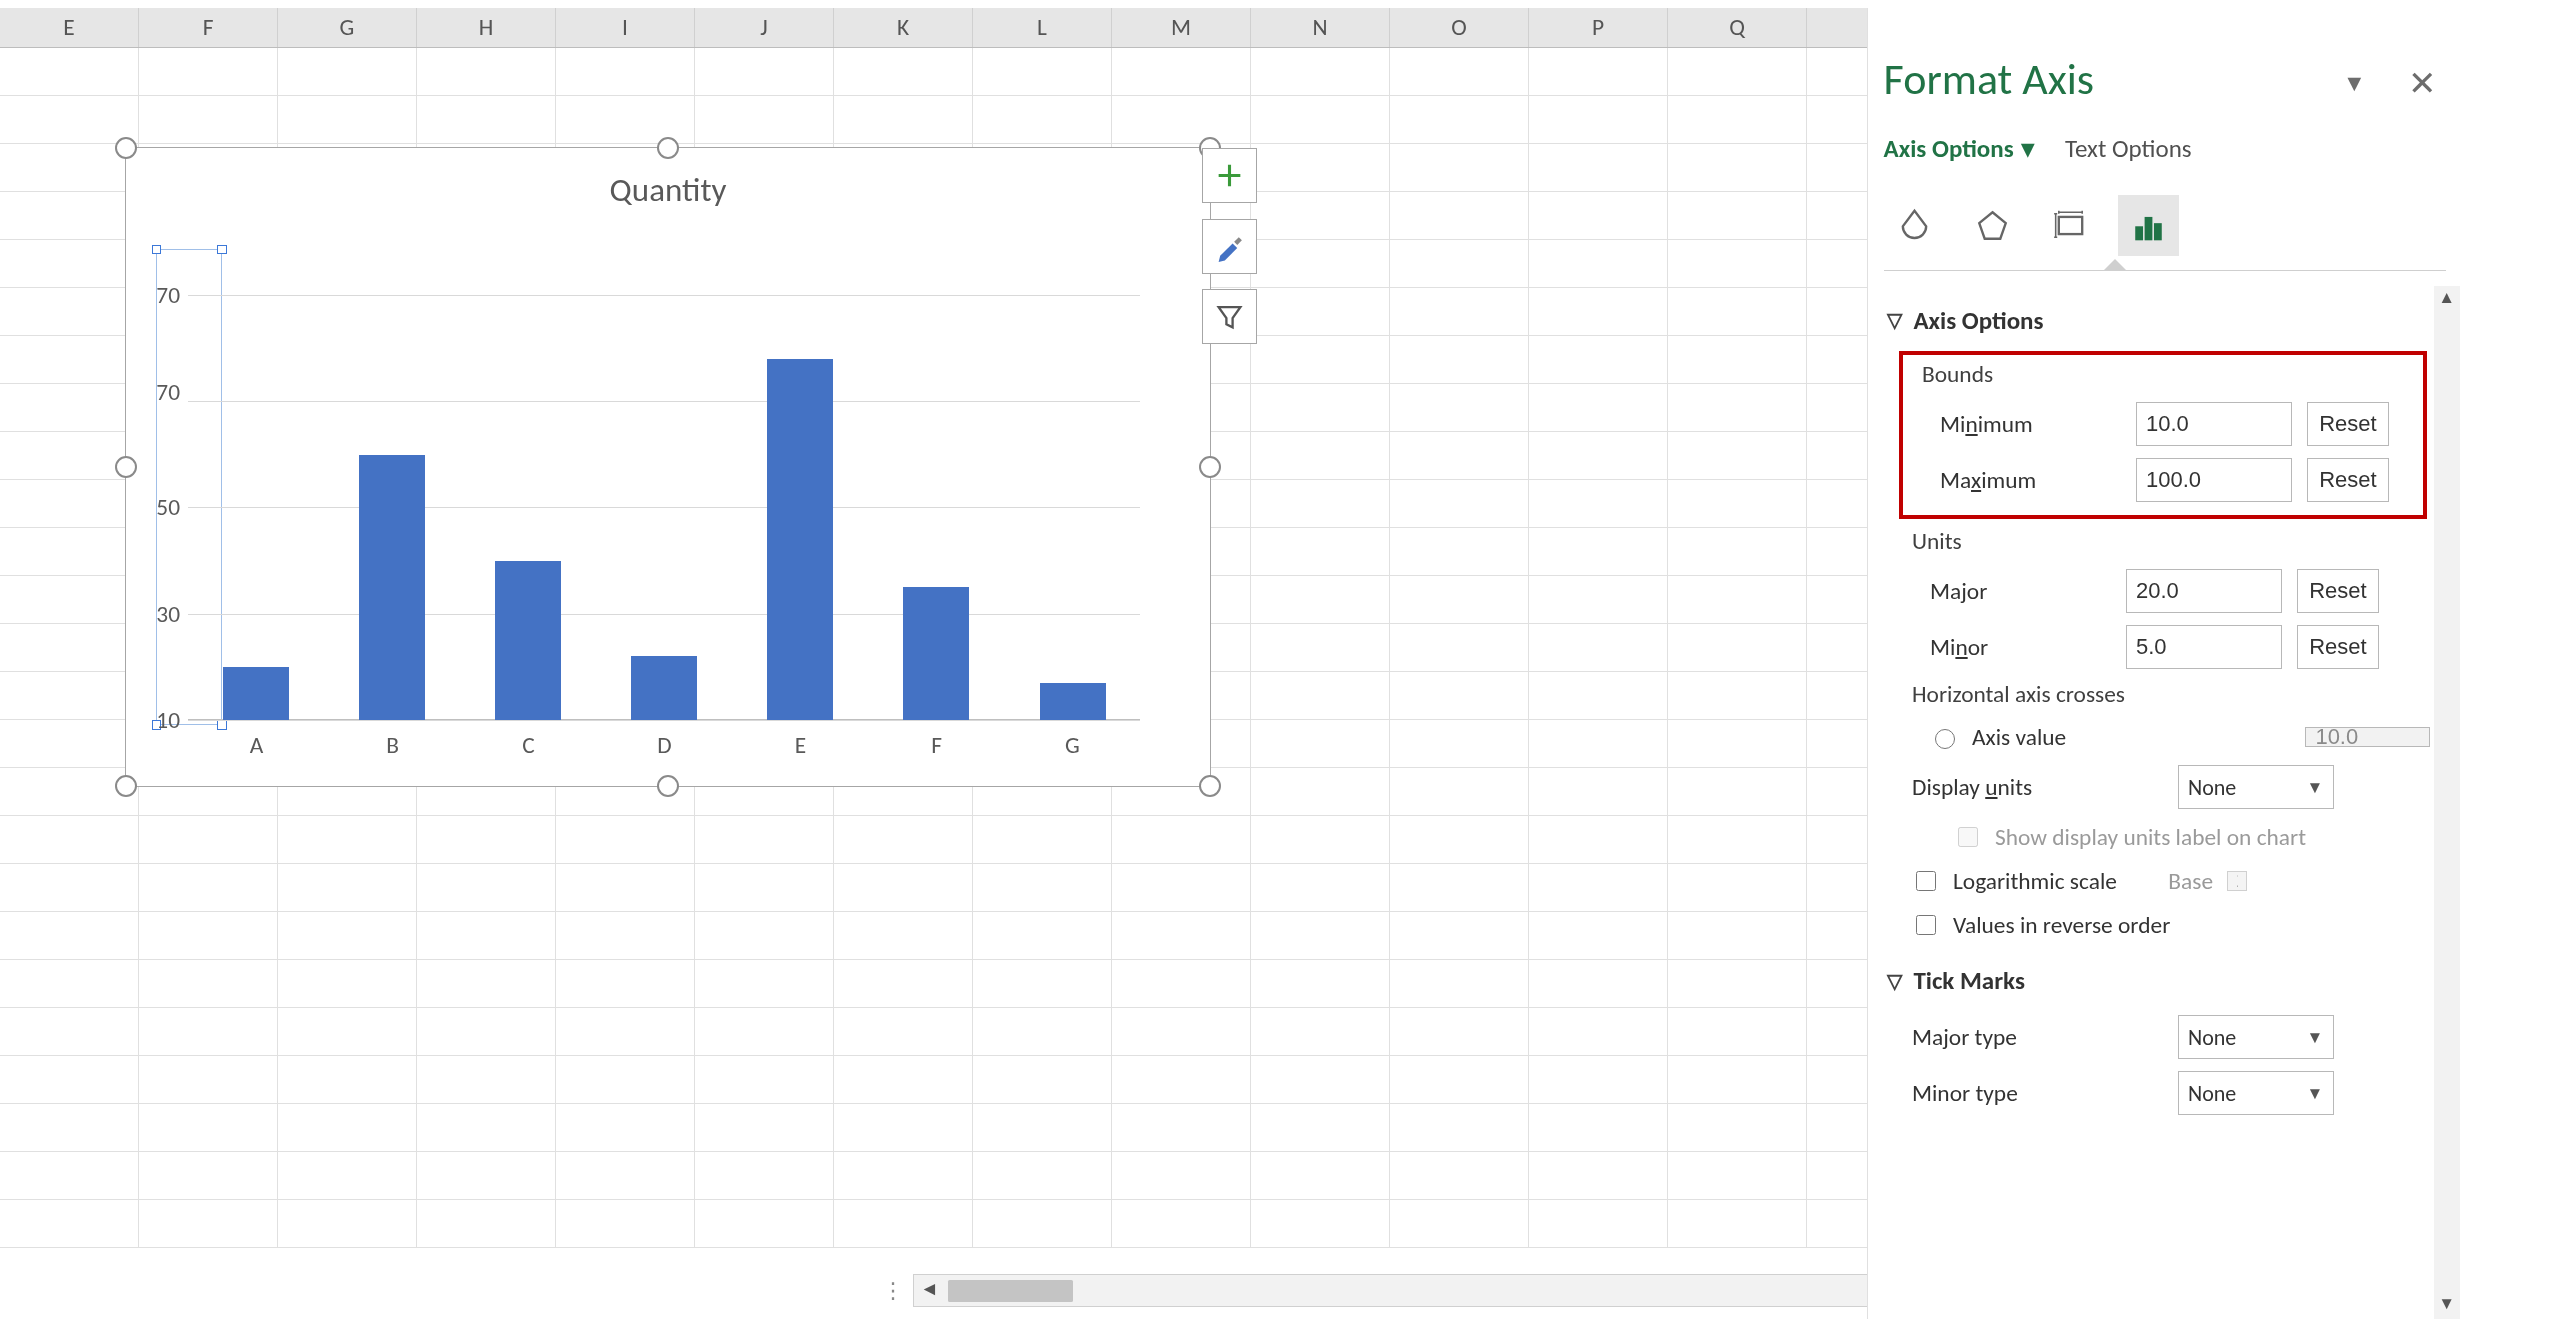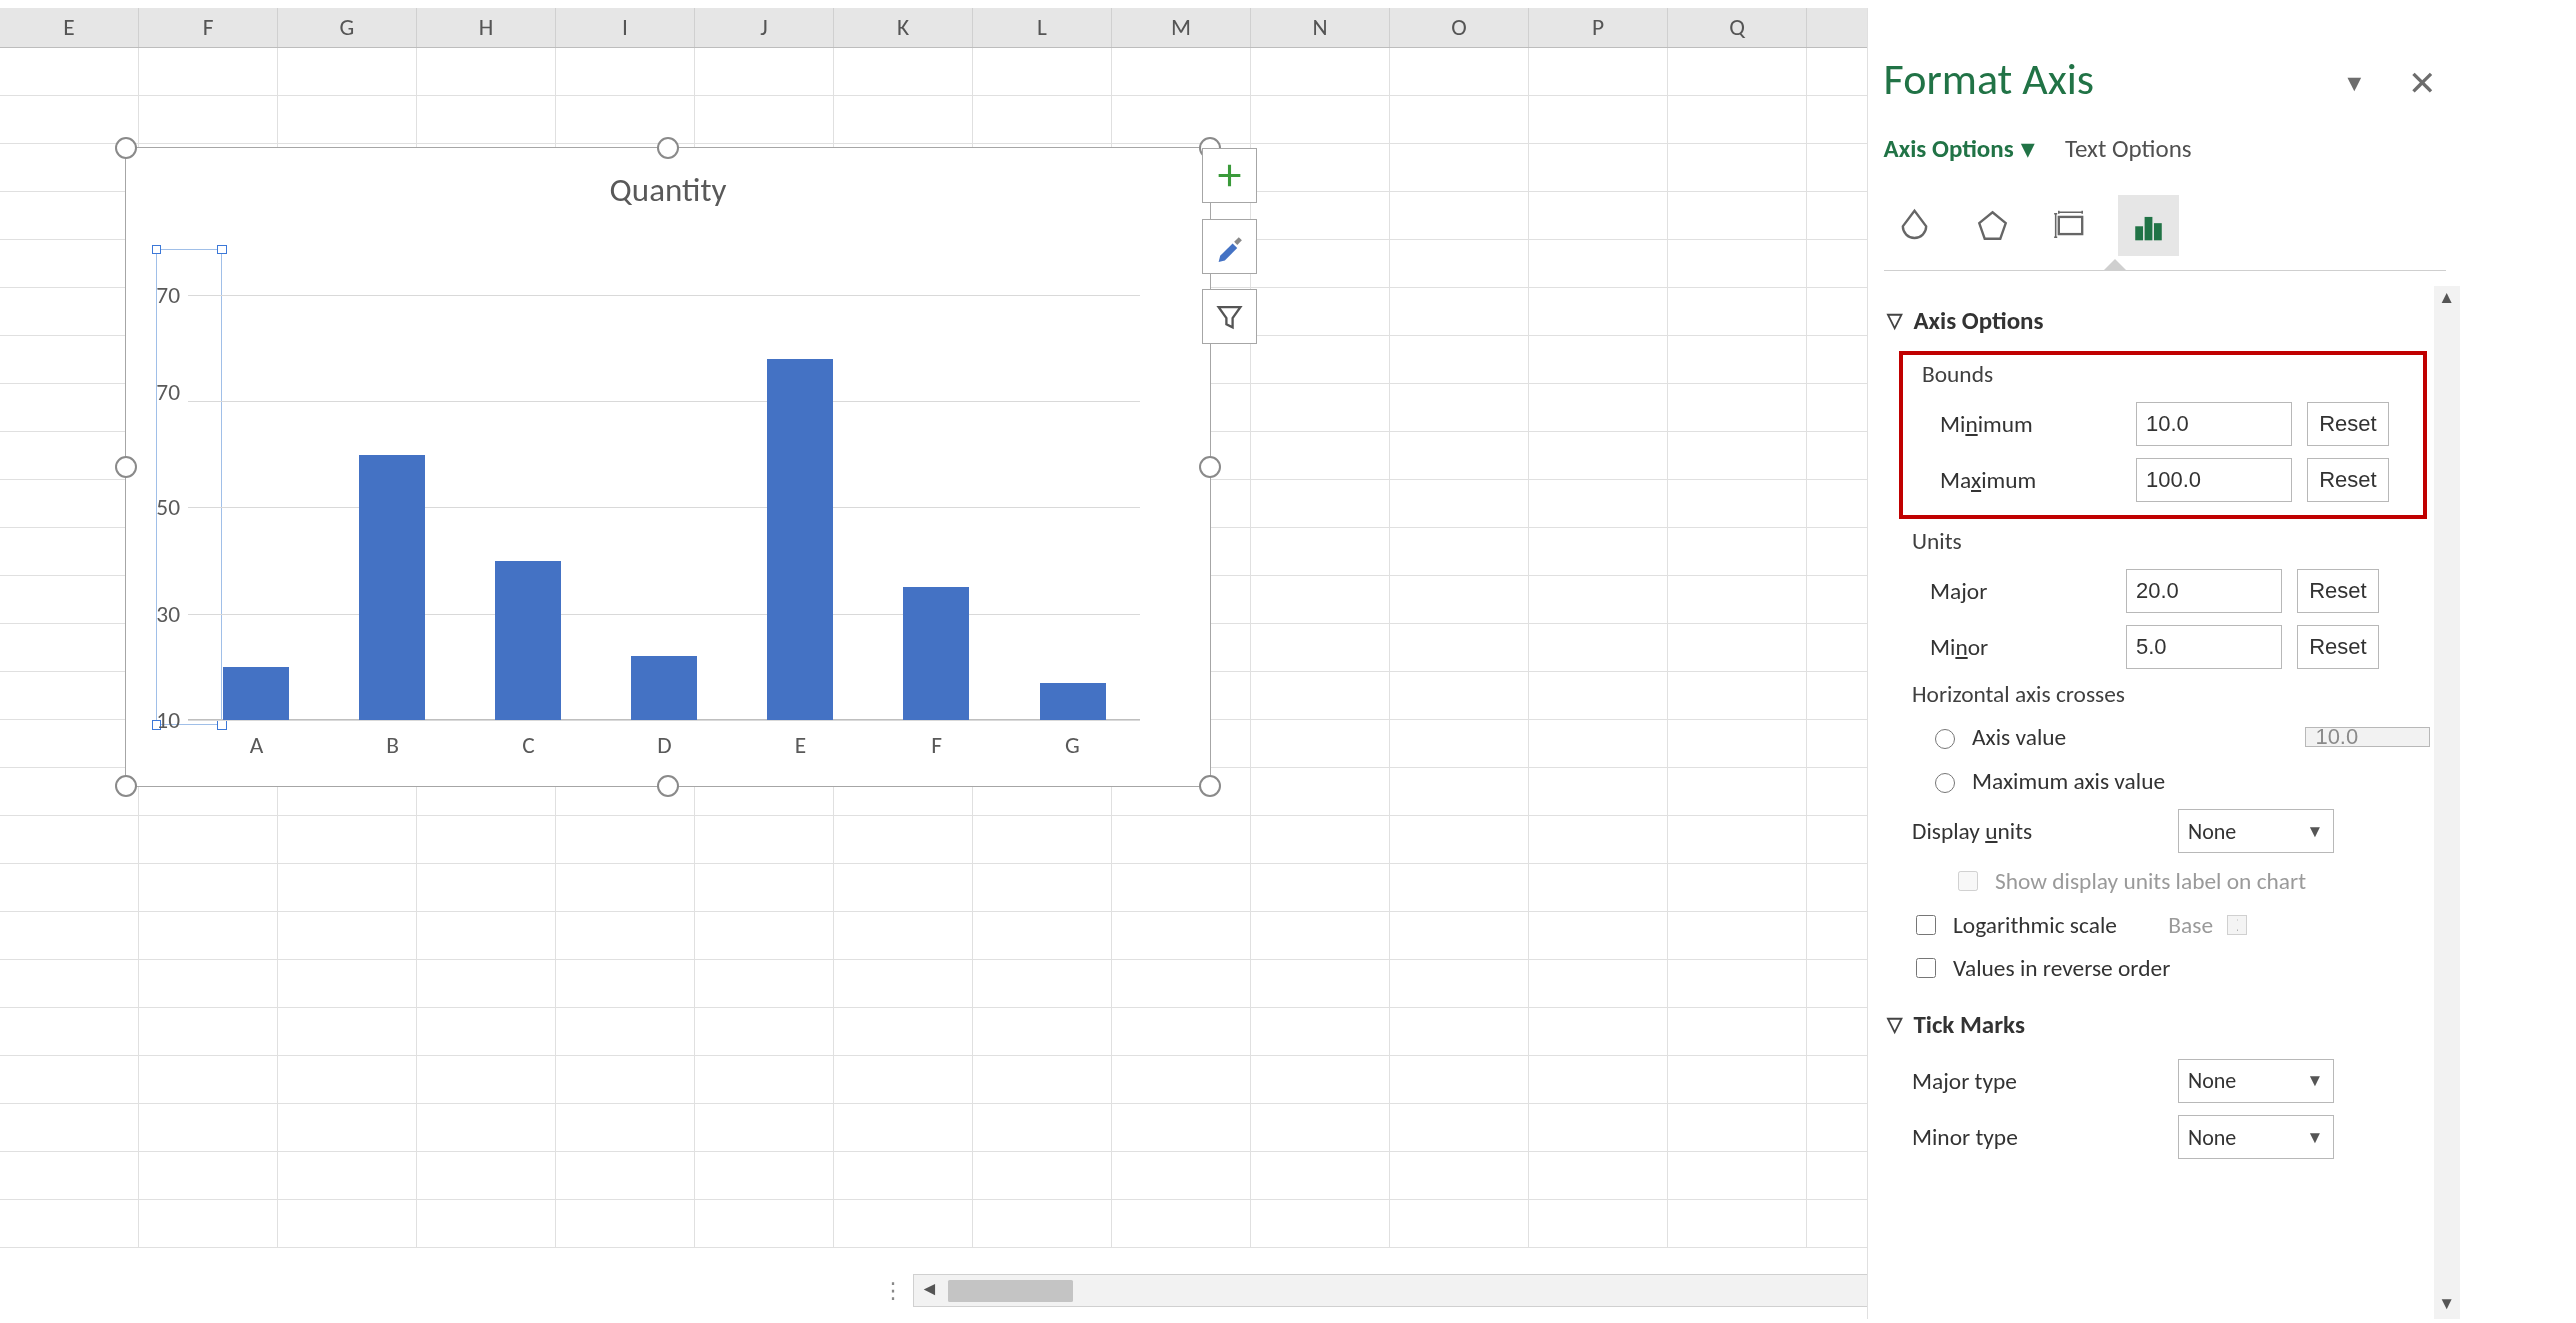--- a/index.html
+++ b/index.html
@@ -1029,24 +1029,20 @@
       <button class="reset-btn">Reset</button>
     </div>
 
     <div class="sub-label">Horizontal axis crosses</div>
     <div class="radio-row">
       <input type="radio" style="">
       <span>Axis valu<span class="u">e</span></span>
       <span style="flex:1"></span>
       <input class="num-input disabled" disabled="" style="width: 125px;" value="10.0">
     </div>
-    <div class="radio-row">
-      <input type="radio" style="">
-      <span><span class="u">M</span>aximum axis value</span>
-    </div>
 
     <div class="field-row" style="padding-left:44px">
       <span class="lab" style="flex:0 0 250px">Display <span class="u">u</span>nits</span>
       <div class="select-box">
         <span>None</span>
         <span class="dd">▼</span>
       </div>
     </div>
     <div class="check-row" style="padding-left:86px">
       <input type="checkbox" disabled="" style="">

